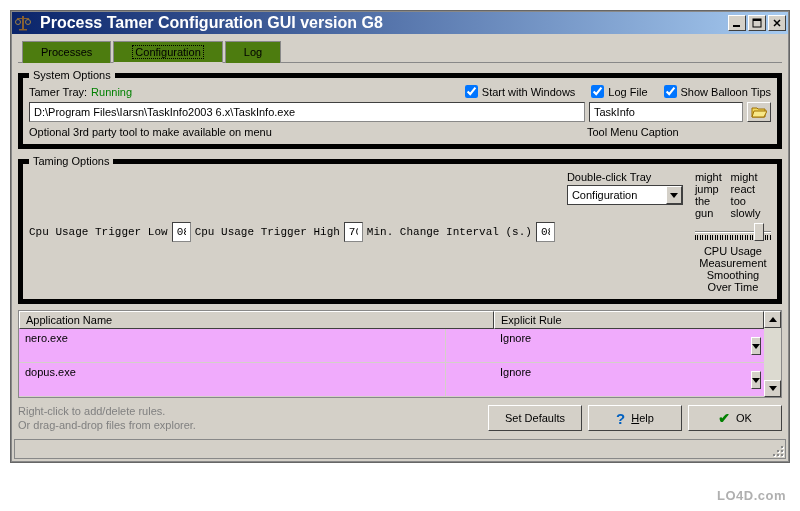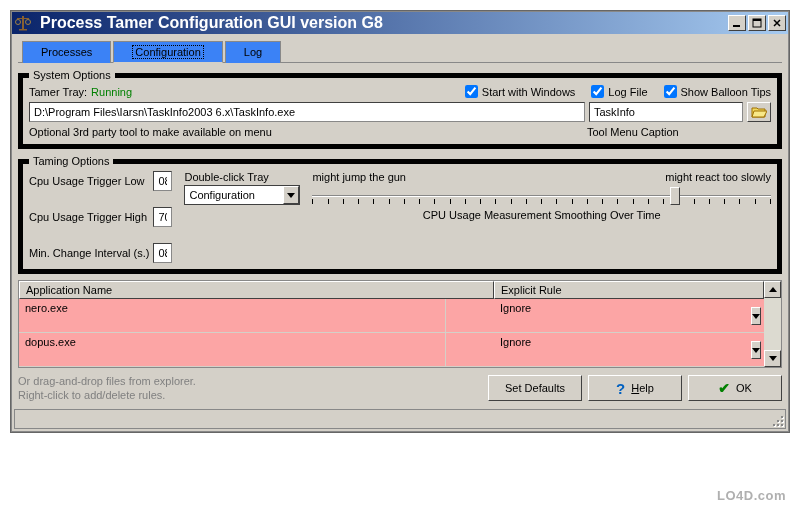--- a/index.html
+++ b/index.html
@@ -62,21 +62,21 @@
 .tabs {
   display: flex;
   border-bottom: 1px solid #888;
   margin-bottom: 6px;
   padding-left: 4px;
 }
 .tab {
   padding: 4px 18px;
   border: 1px solid #888;
   border-bottom: none;
-  background: #3b82f6;
+  background: #4d7c0f;
   margin-right: 2px;
   position: relative;
   top: 1px;
 }
 .tab.active {
   border-bottom: 1px solid #d4d0c8;
   font-weight: normal;
 }
 .tab.active span {
   border: 1px dotted #000;
@@ -128,22 +128,22 @@
 .spacer { flex: 1; }
 .caption-row { display: flex; gap: 4px; }
 .caption-row .left { flex: 1; }
 .caption-row .right { width: 184px; }
 .taming-grid {
   display: flex;
   gap: 12px;
 }
 .taming-left {
   display: flex;
-  flex-direction: column;
-  gap: 16px;
+  gap: 4px;
+  font-family: Liberation Mono, monospace;
 }
 .taming-left .pair {
   display: flex;
   align-items: center;
   justify-content: space-between;
   gap: 4px;
 }
 .pair input { width: 19px; text-align: center; }
 .taming-mid { display: flex; flex-direction: column; gap: 2px; }
 .combo {
@@ -198,21 +198,21 @@
   top: 2px;
   width: 10px; height: 18px;
   background: #d4d0c8;
   border: 1px solid #fff;
   border-right-color: #404040;
   border-bottom-color: #404040;
 }
 .rules-table {
   border: 1px solid #888;
   display: flex;
-  background: #fca5a5;
+  background: #f0abfc;
 }
 .rules-main { flex: 1; }
 .rules-header {
   display: flex;
   background: #d4d0c8;
 }
 .rules-header .hcell {
   border: 1px solid #fff;
   border-right-color: #404040;
   border-bottom-color: #404040;
@@ -499,22 +499,22 @@
       </div>
       <div class="scrollbar">
         <div class="scroll-btn up"></div>
         <div class="scroll-track"></div>
         <div class="scroll-btn down"></div>
       </div>
     </div>
 
     <div class="bottom-row">
       <div class="hint-text">
+        <div>Right-click to add/delete rules.</div>
         <div>Or drag-and-drop files from explorer.</div>
-        <div>Right-click to add/delete rules.</div>
       </div>
       <div class="buttons">
         <div class="btn">
           <span>Set Defaults</span>
         </div>
         <div class="btn">
           <span class="q-mark">?</span>
           <span><span class="u">H</span><span>elp</span></span>
         </div>
         <div class="btn">

